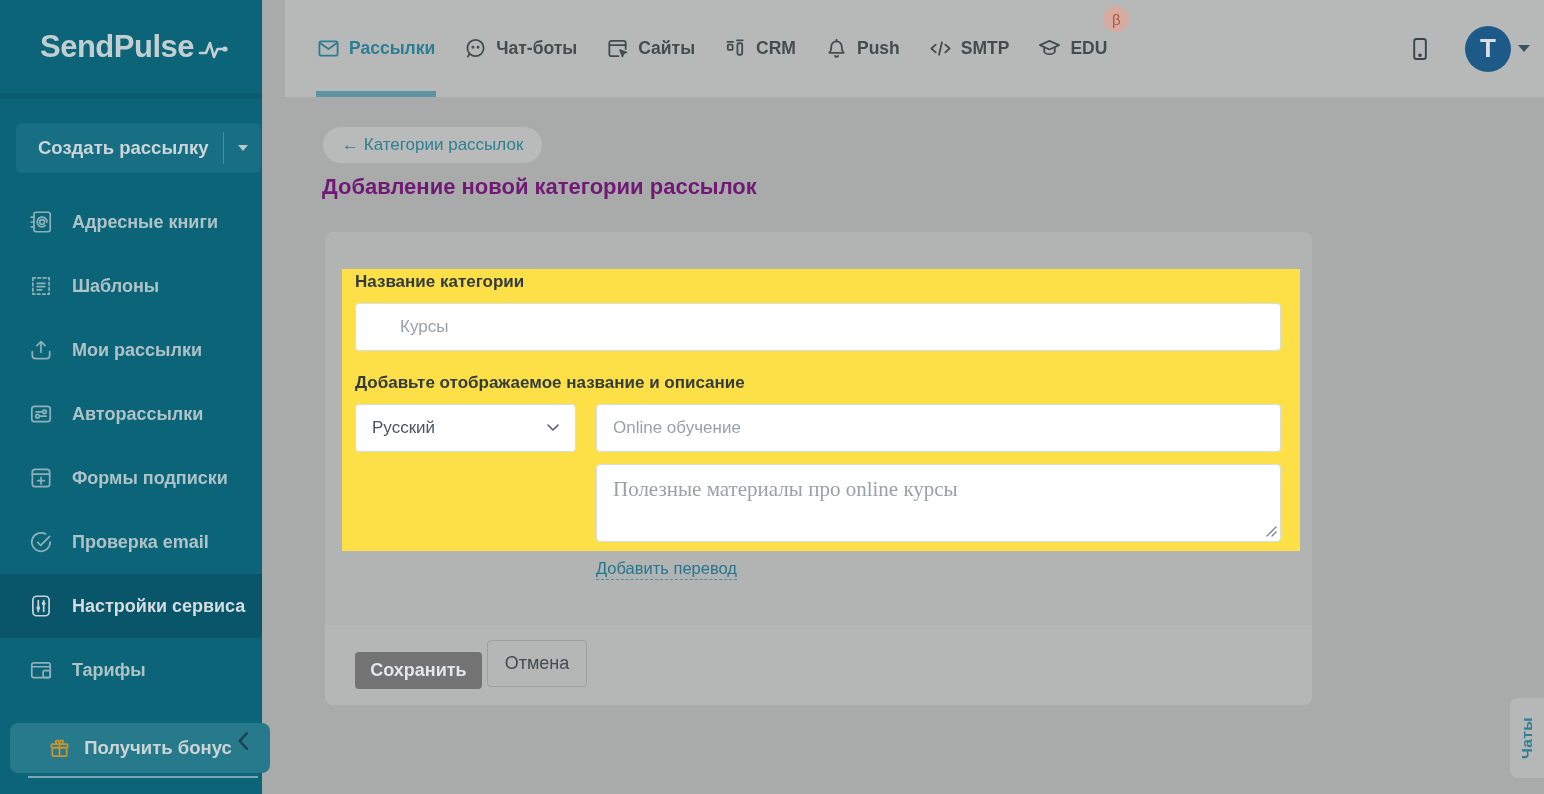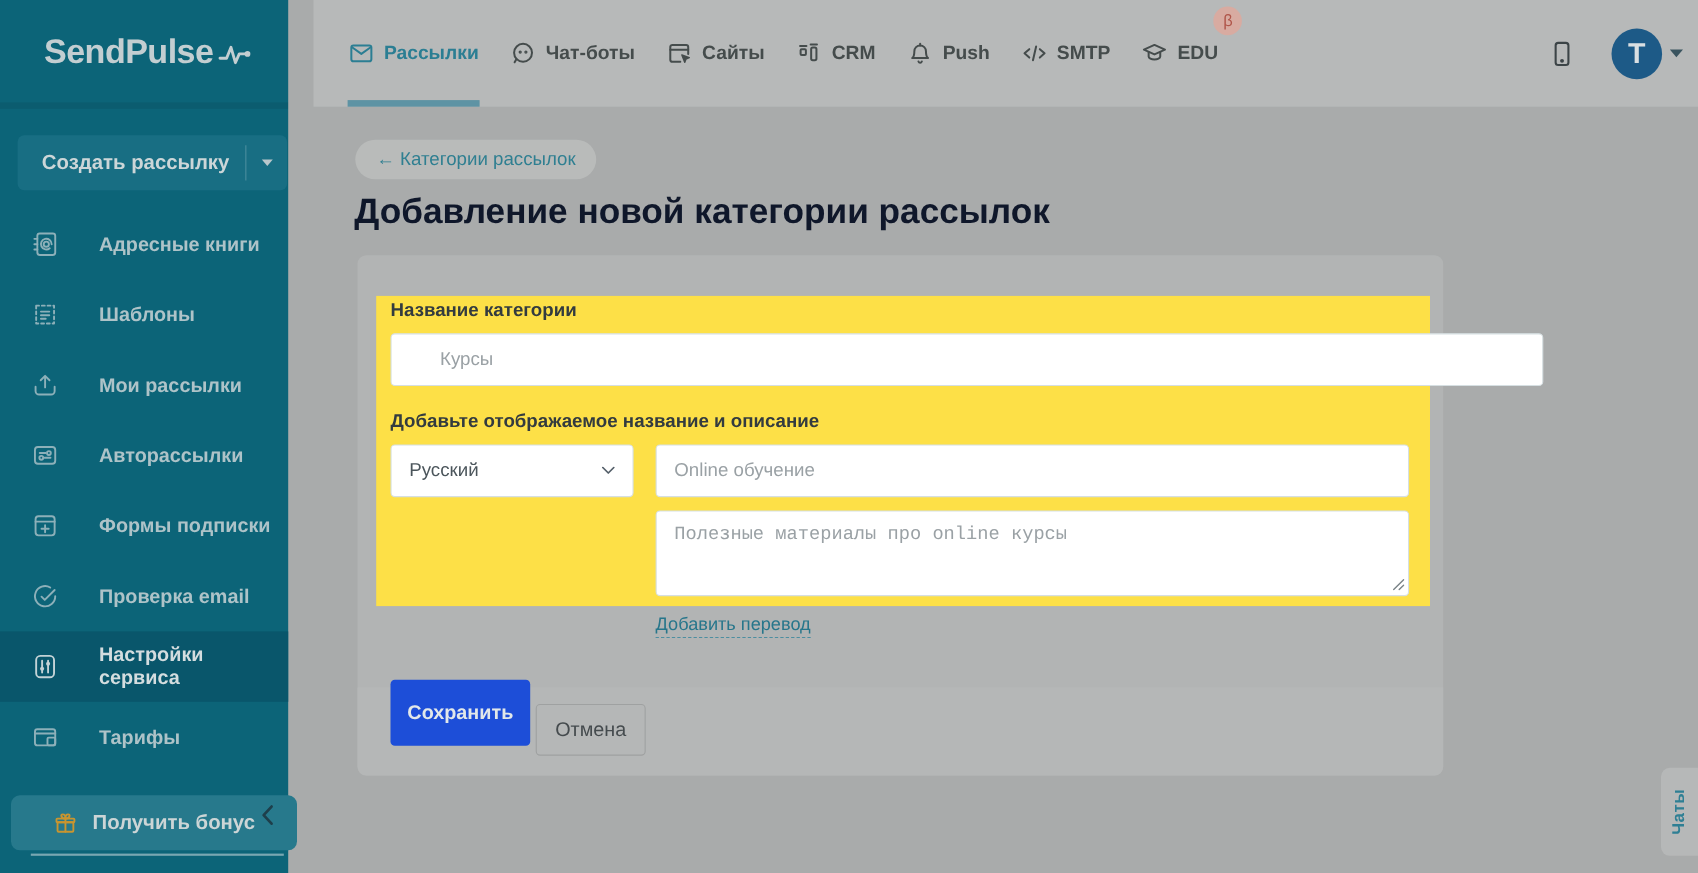--- a/index.html
+++ b/index.html
@@ -17,21 +17,21 @@
   .create-btn { position:absolute; top:123px; left:16px; width:245px; height:50px; background:#186e83;
                 border:none; border-radius:6px; display:flex; align-items:center; cursor:pointer;
                 color:#ccd6d8; font-family:inherit; font-size:18.5px; font-weight:600; }
   .create-btn .cb-label { flex:1; text-align:left; padding-left:22px; }
   .create-btn .cb-caret-box { width:38px; height:32px; display:flex; align-items:center; justify-content:center;
                 border-left:1px solid rgba(255,255,255,0.22); }
   .caret-down { width:0; height:0; border-left:5.5px solid transparent; border-right:5.5px solid transparent;
                 border-top:6px solid #b9c7cb; }
 
   .menu { position:absolute; top:190px; left:0; right:0; }
-  .menu-item { height:64px; display:flex; align-items:center; padding-left:28px; gap:36px;
+  .menu-item { height:64px; display:flex; align-items:center; padding-left:28px; gap:18px;
                color:#aec3c8; font-size:18px; font-weight:600; cursor:pointer; }
   .menu-item .mi-icon { width:26px; height:26px; color:#8db0b9; flex:0 0 26px; }
   .menu-item.active { background:#09566b; color:#d4dddf; }
   .menu-item.active .mi-icon { color:#c3d2d6; }
 
   .bonus-btn { position:absolute; top:723px; left:10px; width:260px; height:50px; background:#27798c;
                border:none; border-radius:8px; display:flex; align-items:center; justify-content:center; gap:13px;
                color:#ccd5d6; font-family:inherit; font-size:18.5px; font-weight:600; cursor:pointer; }
   .collapse-chevron { position:absolute; top:731px; right:12px; width:14px; height:20px; color:#1e3f4b; cursor:pointer; }
   .sidebar-divider { position:absolute; top:776px; left:28px; width:230px; height:2px; background:#8db3bc; opacity:.85; }
@@ -53,51 +53,51 @@
   .avatar { width:46px; height:46px; border-radius:50%; background:#1d5a87; color:#d9dfe2;
             font-size:26px; font-weight:600; display:flex; align-items:center; justify-content:center; cursor:pointer; }
   .avatar-caret { margin-left:7px; width:0; height:0; border-left:6px solid transparent;
                   border-right:6px solid transparent; border-top:7px solid #3a545f; cursor:pointer; }
 
   
   .main { position:absolute; left:285px; top:97px; width:1259px; height:697px; background:#a9abab; }
   .back-pill { position:absolute; left:38px; top:30px; height:36px; padding:0 19px; background:#b9bbba;
                border:none; border-radius:18px; display:flex; align-items:center; cursor:pointer;
                color:#2f7f91; font-family:inherit; font-size:17px; font-weight:500; }
-  .page-title { position:absolute; left:37px; top:77px; color:#0f172a; font-size:32px; font-weight:700; }
+  .page-title { position:absolute; left:37px; top:77px; color:#701a75; font-size:22px; font-weight:700; }
 
   .card { position:absolute; left:40px; top:135px; width:987px; height:473px; background:#b2b4b4; border-radius:8px; }
   .card-footer { position:absolute; left:0; top:393px; right:0; bottom:0; background:#b5b7b7; border-radius:0 0 8px 8px; }
 
   .white-block { position:absolute; left:17px; top:37px; width:958px; height:282px; background:#fde047; }
   .form-label { position:absolute; color:#333b3f; font-size:17px; font-weight:700; }
   .lbl-name { left:13px; top:3px; }
   .lbl-display { left:13px; top:104px; }
 
   .field { position:absolute; border:1px solid #d6dfe2; border-radius:4px; background:#fff;
            font-family:inherit; font-size:17px; color:#6c757b; padding:0 16px; outline:none; }
   .field::placeholder { color:#9aa1a5; opacity:1; }
-  .fld-name { left:13px; top:34px; width:1048px; height:48px;padding-left:44px; }
+  .fld-name { left:13px; top:34px; width:926px; height:48px;padding-left:44px; }
   .fld-display { left:254px; top:135px; width:685px; height:48px; }
 
   .select-box { position:absolute; left:13px; top:135px; width:221px; height:48px; border:1px solid #d6dfe2;
                 border-radius:4px; background:#fff; display:flex; align-items:center; padding:0 16px;
                 color:#4b555b; font-size:17px; cursor:pointer; }
   .select-box .sel-chevron { margin-left:auto; color:#55606a; }
 
   .textarea-wrap { position:absolute; left:254px; top:195px; width:685px; height:78px; }
   .textarea-wrap textarea { width:100%; height:100%; border:1px solid #d6dfe2; border-radius:4px;
-                padding:12px 16px; font-family:Liberation Mono, monospace; font-size:17px; color:#6c757b; resize:none; outline:none; }
+                padding:12px 16px; font-family:Liberation Serif, serif; font-size:21px; color:#6c757b; resize:none; outline:none; }
   .textarea-wrap textarea::placeholder { color:#9aa1a5; opacity:1; }
   .resize-handle { position:absolute; right:4px; bottom:5px; pointer-events:none; }
 
   .translate-link { position:absolute; left:271px; top:327px; color:#27768b; font-size:16.5px;
                     text-decoration:none; border-bottom:1px dashed #4d8ea0; padding-bottom:1px; cursor:pointer; }
 
-  .save-btn { position:absolute; left:30px; top:386px; width:127px; height:60px; background:#1d4ed8;
+  .save-btn { position:absolute; left:30px; top:420px; width:127px; height:37px; background:#737373;
               border:none; border-radius:4px; color:#e2e8e9; font-family:inherit; font-size:18px; font-weight:600; cursor:pointer; }
   .cancel-btn { position:absolute; left:162px; top:408px; width:100px; height:47px; background:transparent;
               border:1px solid #9fa1a1; border-radius:4px; color:#454b4e; font-family:inherit; font-size:18px; cursor:pointer; }
 
   .chats-tab { position:absolute; right:0; top:698px; width:34px; height:80px; background:#b6b8b8;
                border-radius:8px 0 0 8px; display:flex; align-items:center; justify-content:center; cursor:pointer; }
   .chats-tab span { transform:rotate(-90deg); color:#2e7f94; font-size:15.5px; font-weight:700; letter-spacing:.4px; white-space:nowrap; }
 </style>
 </head>
 <body>

